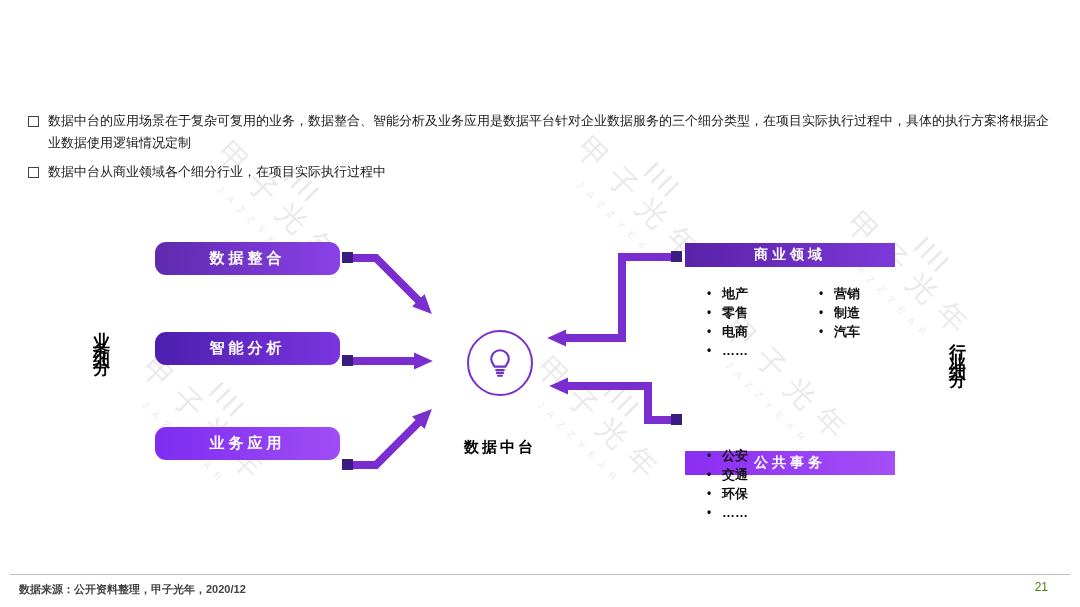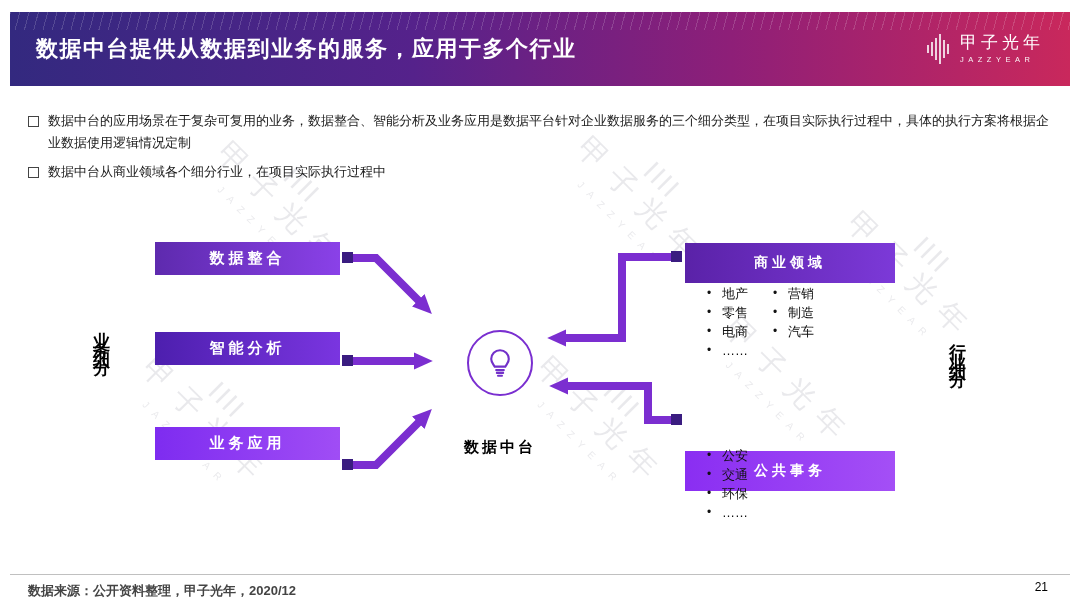--- a/index.html
+++ b/index.html
@@ -35,75 +35,55 @@
   .wm-en{font-size:10px;letter-spacing:8px;margin-top:4px;white-space:nowrap;}
   
   .connectors{position:absolute;left:0;top:0;width:1080px;height:607px;pointer-events:none;z-index:1;}
   .vlabel{position:absolute;writing-mode:vertical-rl;text-orientation:upright;
           font-weight:bold;font-size:17px;letter-spacing:9px;color:#000;z-index:2;}
   .vlabel-left{left:90px;top:318px;}
   .vlabel-right{left:946px;top:330px;}
   .lbox{
     position:absolute;left:155px;width:185px;height:33px;z-index:2;
     display:flex;align-items:center;justify-content:center;
-    color:#fff;font-weight:bold;font-size:15px;letter-spacing:4px;
+    color:#fff;font-weight:bold;font-size:15px;letter-spacing:4px;border-radius:11px;
   }
   .lbox1{top:242px;background:linear-gradient(90deg,#5e2aae,#8a41e8);}
   .lbox2{top:332px;background:linear-gradient(90deg,#4d1fae,#7a35e0);}
   .lbox3{top:427px;background:linear-gradient(90deg,#7e2cf0,#a04df5);}
   .rbox{
-    position:absolute;left:685px;width:210px;height:40px;z-index:2;
+    position:absolute;left:685px;width:210px;height:24px;z-index:2;
     display:flex;align-items:center;justify-content:center;
     color:#fff;font-weight:bold;font-size:14px;letter-spacing:4px;
   }
   .rbox1{top:243px;background:linear-gradient(90deg,#5a22a8,#7c39d8);}
   .rbox2{top:406px;background:linear-gradient(90deg,#8a2ef2,#a44ff6);margin-top:45px;}
-  .list{position:absolute;margin:0;padding:0;list-style:none;font-size:13px;color:#111;z-index:2;}
+  .list{position:absolute;margin:0;padding:0;list-style:none;font-size:13px;color:#111;z-index:2;font-weight:bold;}
   .list li{position:relative;padding-left:17px;margin-bottom:4px;line-height:15px;}
   .list li::before{content:"•";position:absolute;left:2px;top:0;font-size:12px;color:#111;}
   .list-c1{left:705px;top:286px;}
-  .list-c2{left:771px;top:286px;}
+  .list-c2{left:817px;top:286px;}
   .list-p1{left:705px;top:448px;}
   .hub{
     position:absolute;left:467px;top:330px;width:66px;height:66px;border-radius:50%;
     background:#fff;border:2px solid #7a2fd0;box-sizing:border-box;z-index:2;
     display:flex;align-items:center;justify-content:center;
   }
   .hub-label{position:absolute;left:438px;top:410px;width:124px;text-align:center;
              font-weight:bold;font-size:15px;letter-spacing:3px;color:#000;z-index:2;margin-top:28px;}
   
   .footer-line{position:absolute;left:10px;right:10px;top:574px;border-top:1px solid #c0c0c0;}
-  .footer-source{position:absolute;left:28px;top:582px;font-size:13px;font-weight:bold;color:#444;}
-  .page-number{position:absolute;right:32px;top:580px;font-size:12px;color:#000000;}
+  .footer-source{position:absolute;left:19px;top:582px;font-size:11px;font-weight:bold;color:#444;}
+  .page-number{position:absolute;right:32px;top:580px;font-size:12px;color:#4d7c0f;}
 </style>
 </head>
 <body>
 
 <div class="slide">
 
-  <header class="header">
-    <div class="hatch"></div>
-    <h1 class="page-title">数据中台提供从数据到业务的服务，应用于多个行业</h1>
-    <div class="logo">
-      <svg width="26" height="34" viewBox="0 0 26 34">
-        <g stroke="#ffffff" stroke-width="1.6">
-          <line x1="3" y1="13" x2="3" y2="21"></line>
-          <line x1="7" y1="10" x2="7" y2="24"></line>
-          <line x1="11" y1="6" x2="11" y2="28"></line>
-          <line x1="15" y1="2" x2="15" y2="32"></line>
-          <line x1="19" y1="8" x2="19" y2="26"></line>
-          <line x1="23" y1="12" x2="23" y2="22"></line>
-        </g>
-      </svg>
-      <div>
-        <div class="logo-text-cn">甲子光年</div>
-        <div class="logo-text-en">JAZZYEAR</div>
-      </div>
-    </div>
-  </header>
 
   <section class="intro">
     <div class="bullet-row">
       <span class="sq"></span>
       <p>数据中台的应用场景在于复杂可复用的业务，数据整合、智能分析及业务应用是数据平台针对企业数据服务的三个细分类型，在项目实际执行过程中，具体的执行方案将根据企业数据使用逻辑情况定制</p>
     </div>
     <div class="bullet-row">
       <span class="sq"></span>
       <p>数据中台从商业领域各个细分行业，在项目实际执行过程中</p>
     </div>

